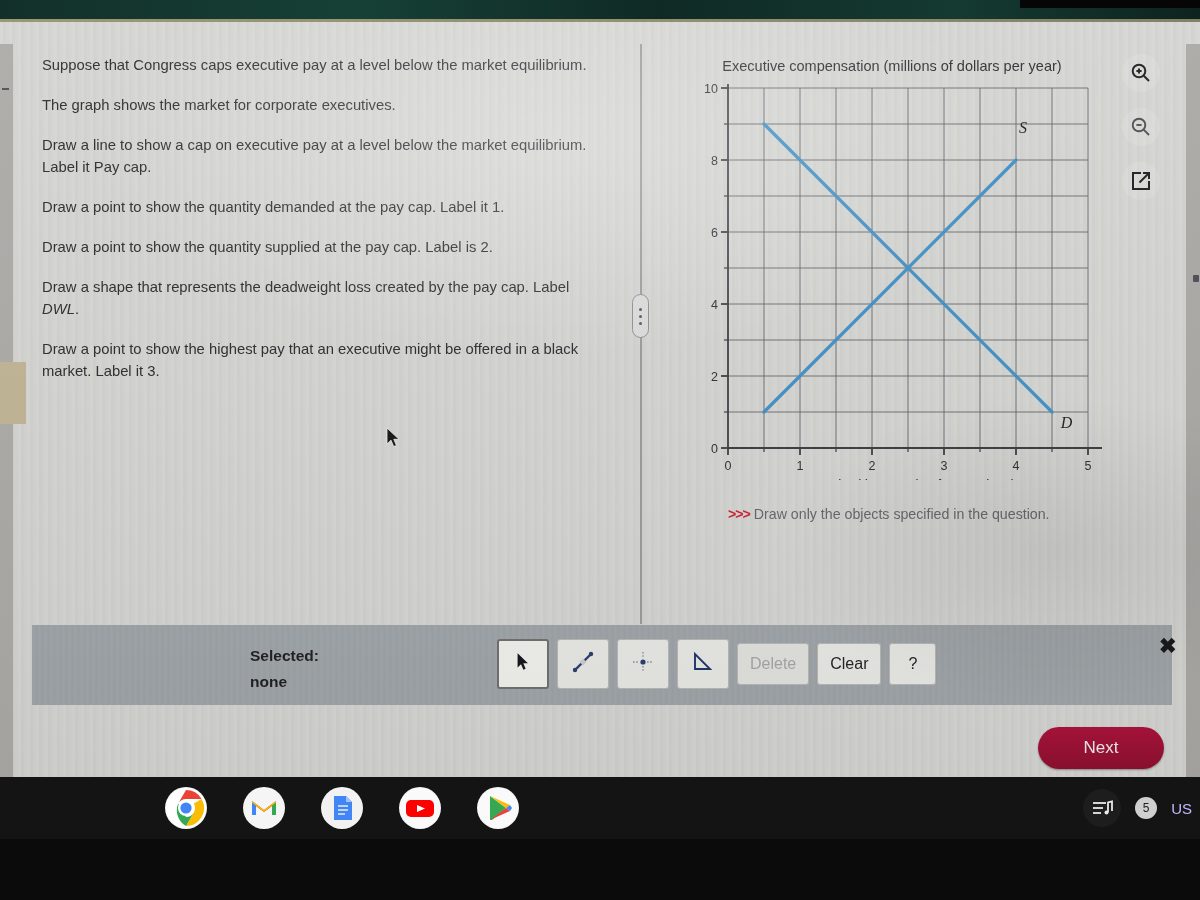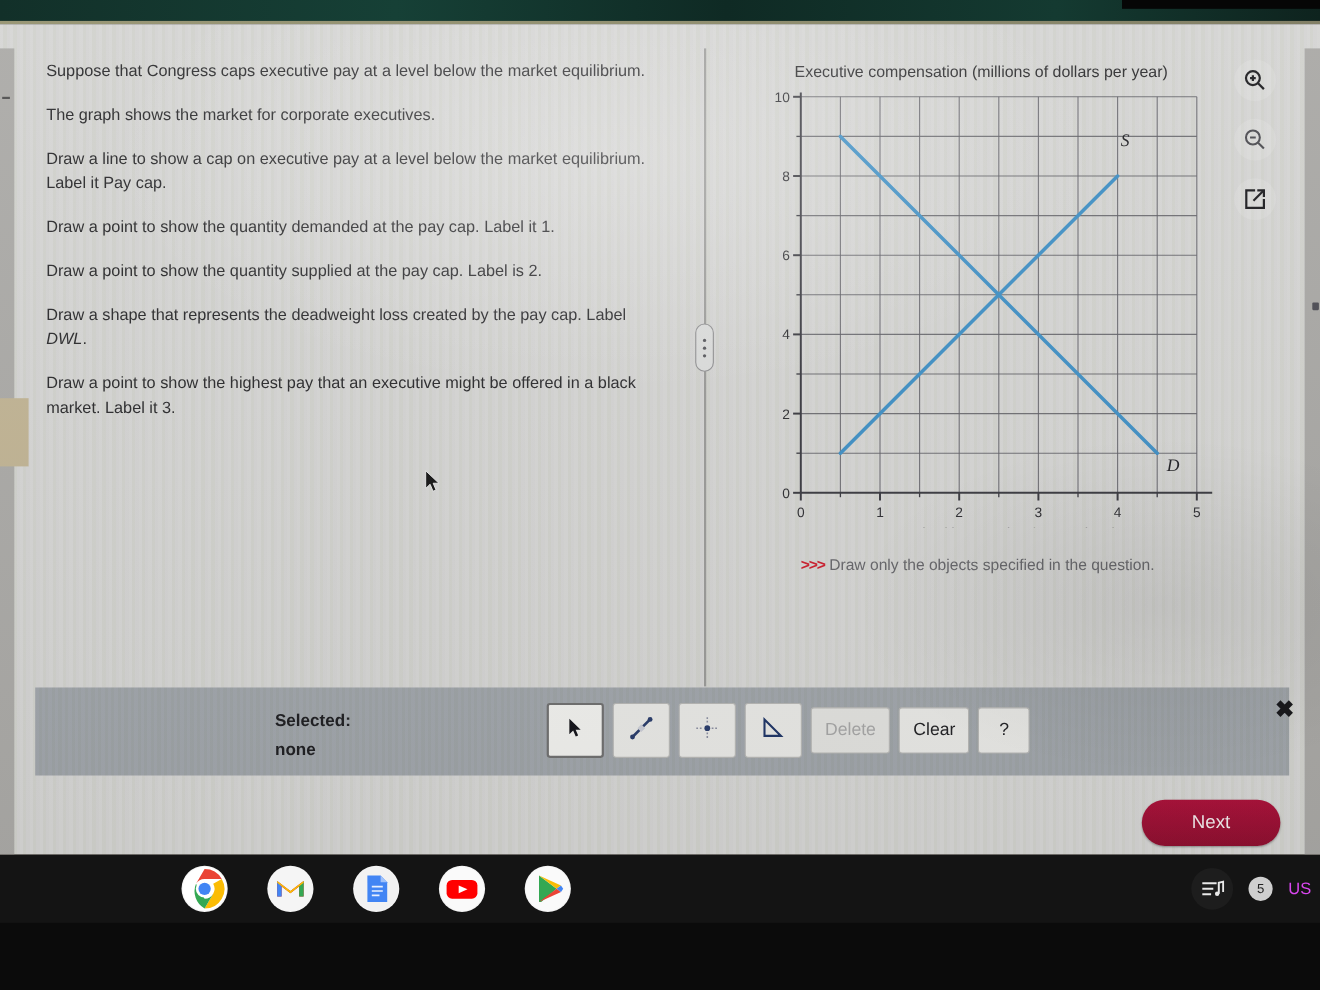--- a/index.html
+++ b/index.html
@@ -166,21 +166,21 @@
     background: linear-gradient(180deg, rgba(120,100,80,.5), rgba(0,0,0,0));
   }
   .tb-icons { position: absolute; left: 165px; top: 10px; display: flex; gap: 36px; }
   .tb-ico { width: 42px; height: 42px; border-radius: 50%; overflow: hidden;
             display: flex; align-items: center; justify-content: center; background: #f4f4f4; }
   .tb-right { position: absolute; right: 8px; top: 12px; display: flex; align-items: center; gap: 14px; }
   .tb-music { width: 38px; height: 38px; border-radius: 50%; background: #1d1d1d;
               display: flex; align-items: center; justify-content: center; }
   .tb-badge { width: 22px; height: 22px; border-radius: 50%; background: #cfcfcf; color:#222;
               font-size: 12px; display:flex; align-items:center; justify-content:center; }
-  .tb-us { color: #d946ef; font-size: 15px; }
+  .tb-us { color: #c4b5fd; font-size: 15px; }
 
   .bottom-black { position: absolute; left: 0; top: 839px; width: 1200px; height: 61px; background: #0b0b0b; }
 
   
   .cursor { position: absolute; left: 386px; top: 405px; }
 </style>
 </head>
 <body>
 
 <div id="screen">

